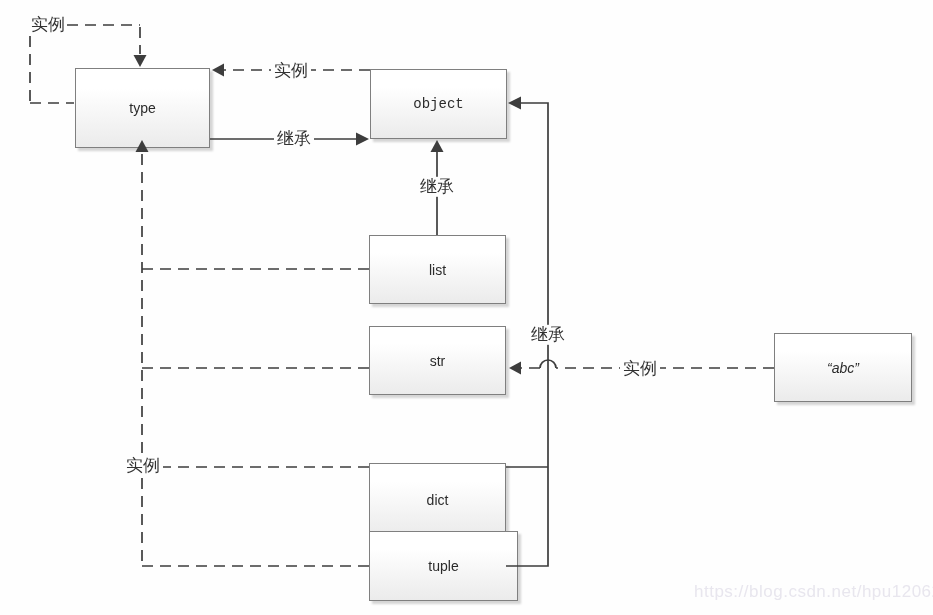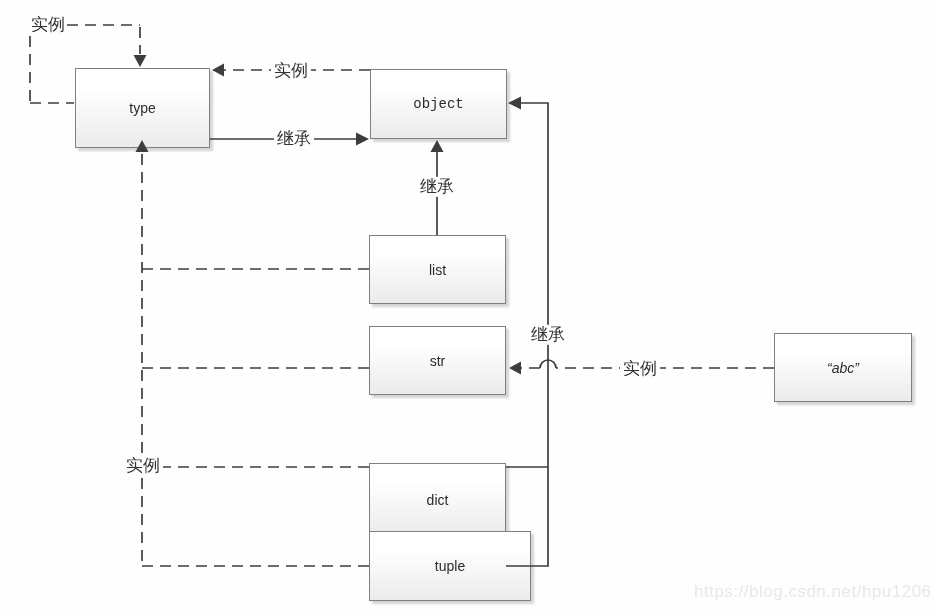--- a/index.html
+++ b/index.html
@@ -44,21 +44,21 @@
   </div>
   <div class="box" style="left:369px; top:235px; width:137px; height:69px;">
     <span>list</span>
   </div>
   <div class="box" style="left:369px; top:326px; width:137px; height:69px;">
     <span>str</span>
   </div>
   <div class="box" style="left:369px; top:447px; width:137px; height:73px;margin-top:16px;">
     <span>dict</span>
   </div>
-  <div class="box" style="left:369px; top:531px; width:162px; height:70px;">
+  <div class="box" style="left:369px; top:531px; width:149px; height:70px;">
     <span>tuple</span>
   </div>
   <div class="box" style="left:774px; top:333px; width:138px; height:69px;font-style:italic;">
     <span>“abc”</span>
   </div>
 
   <svg id="svg-layer" width="933" height="615" viewBox="0 0 933 615">
 
     <g>
       <path class="solid-line" d="M210 139 H357"></path>

